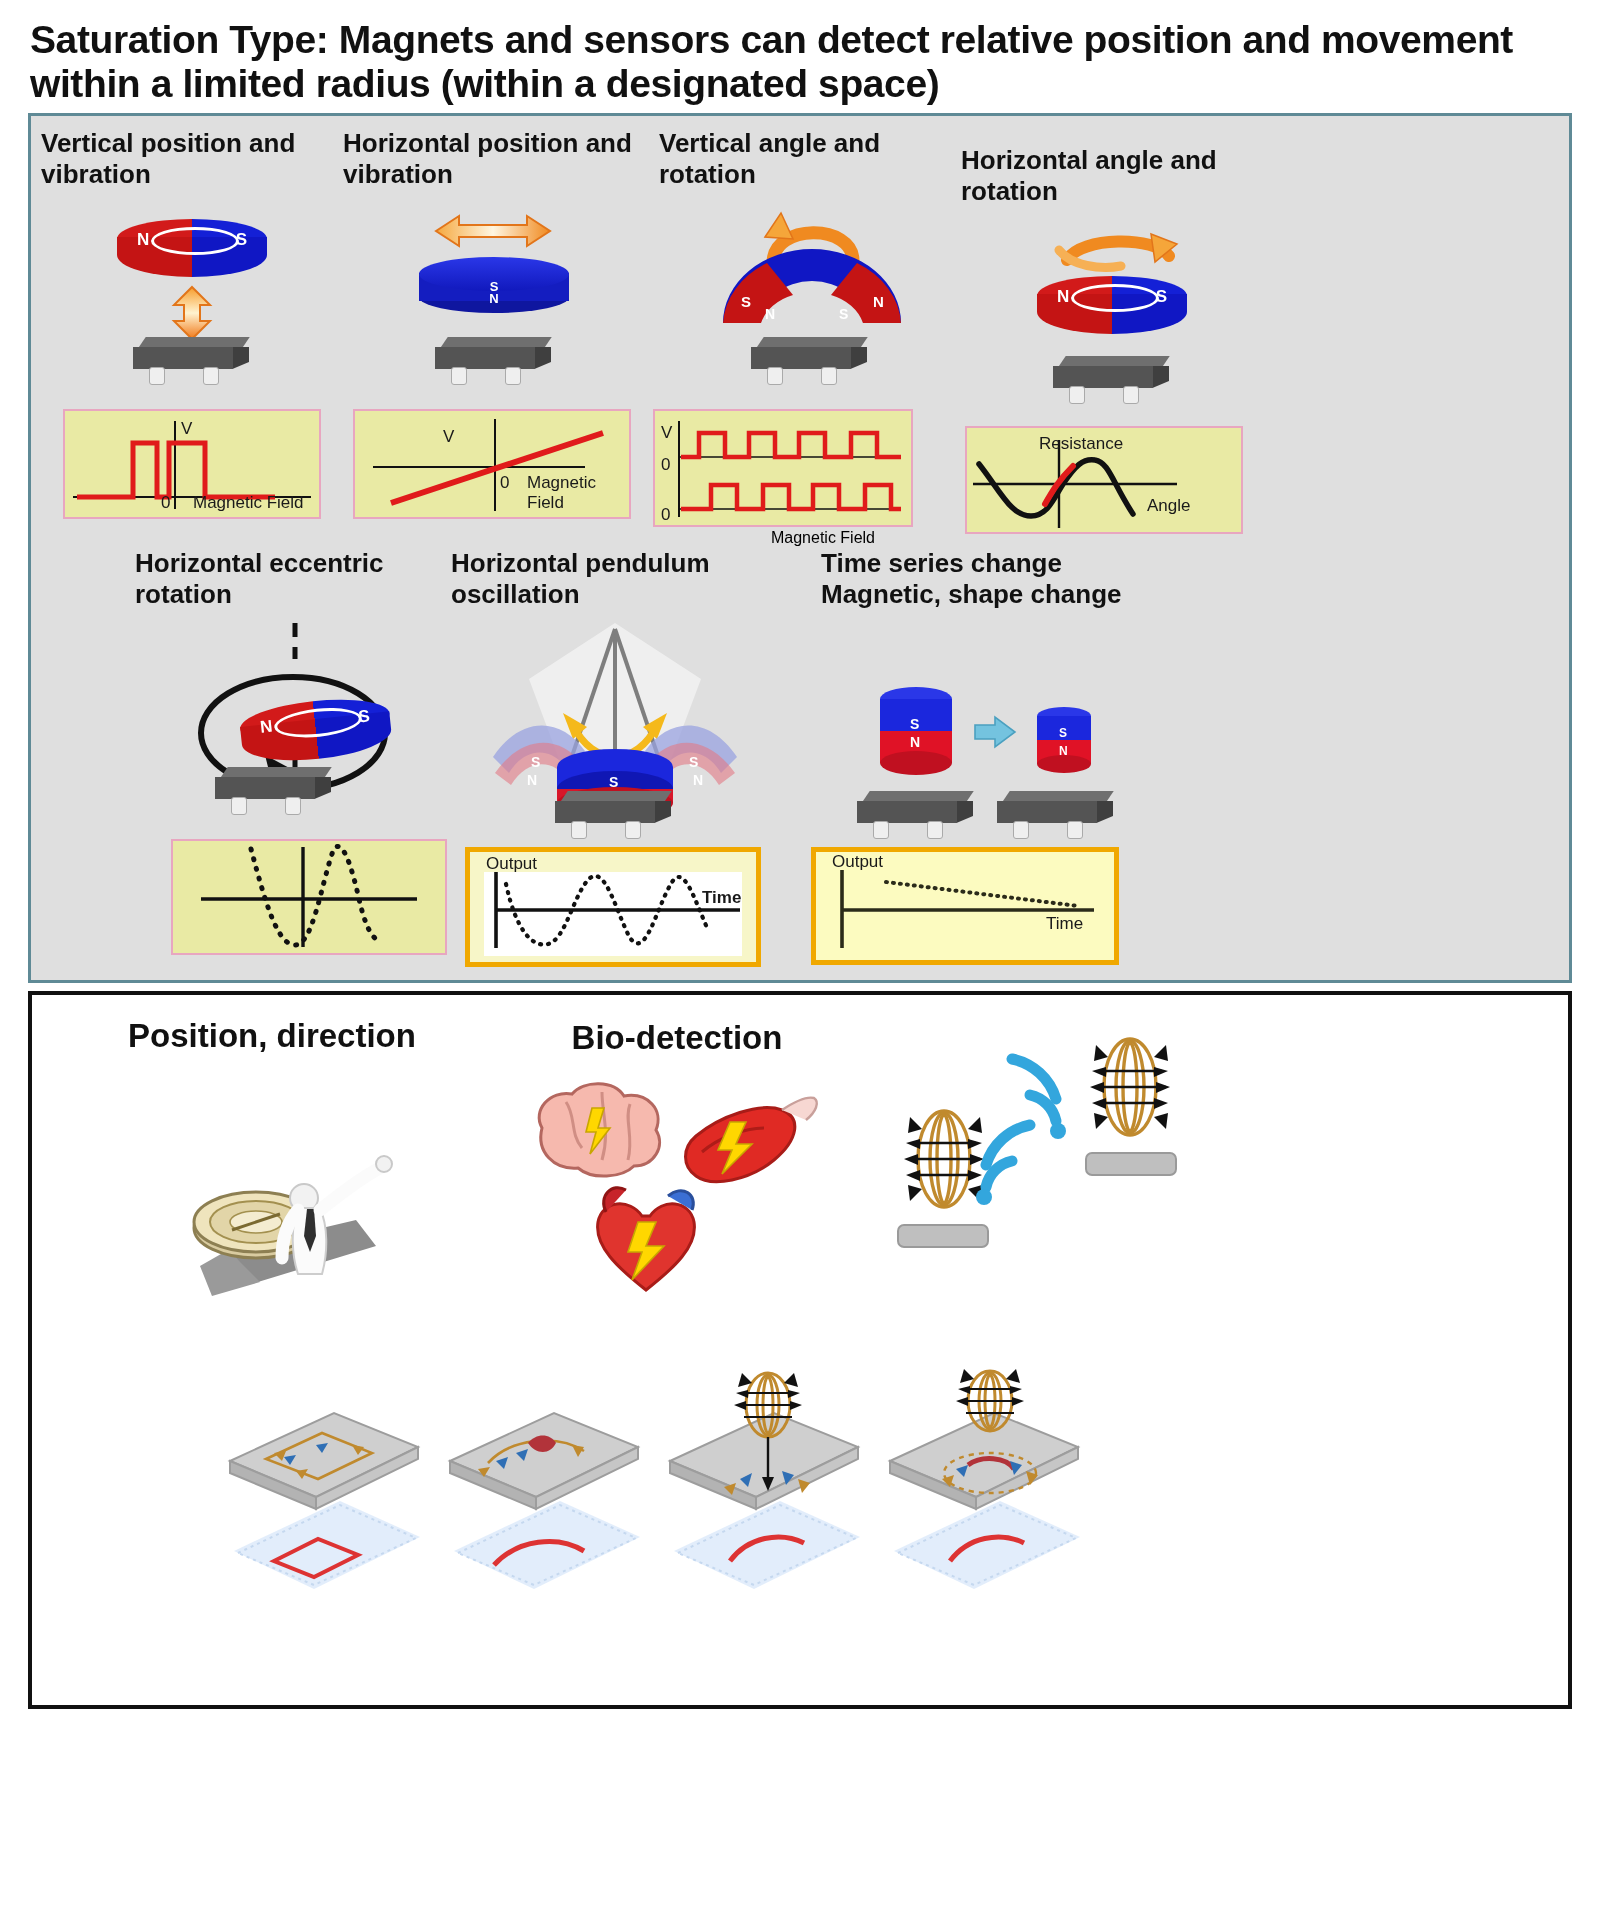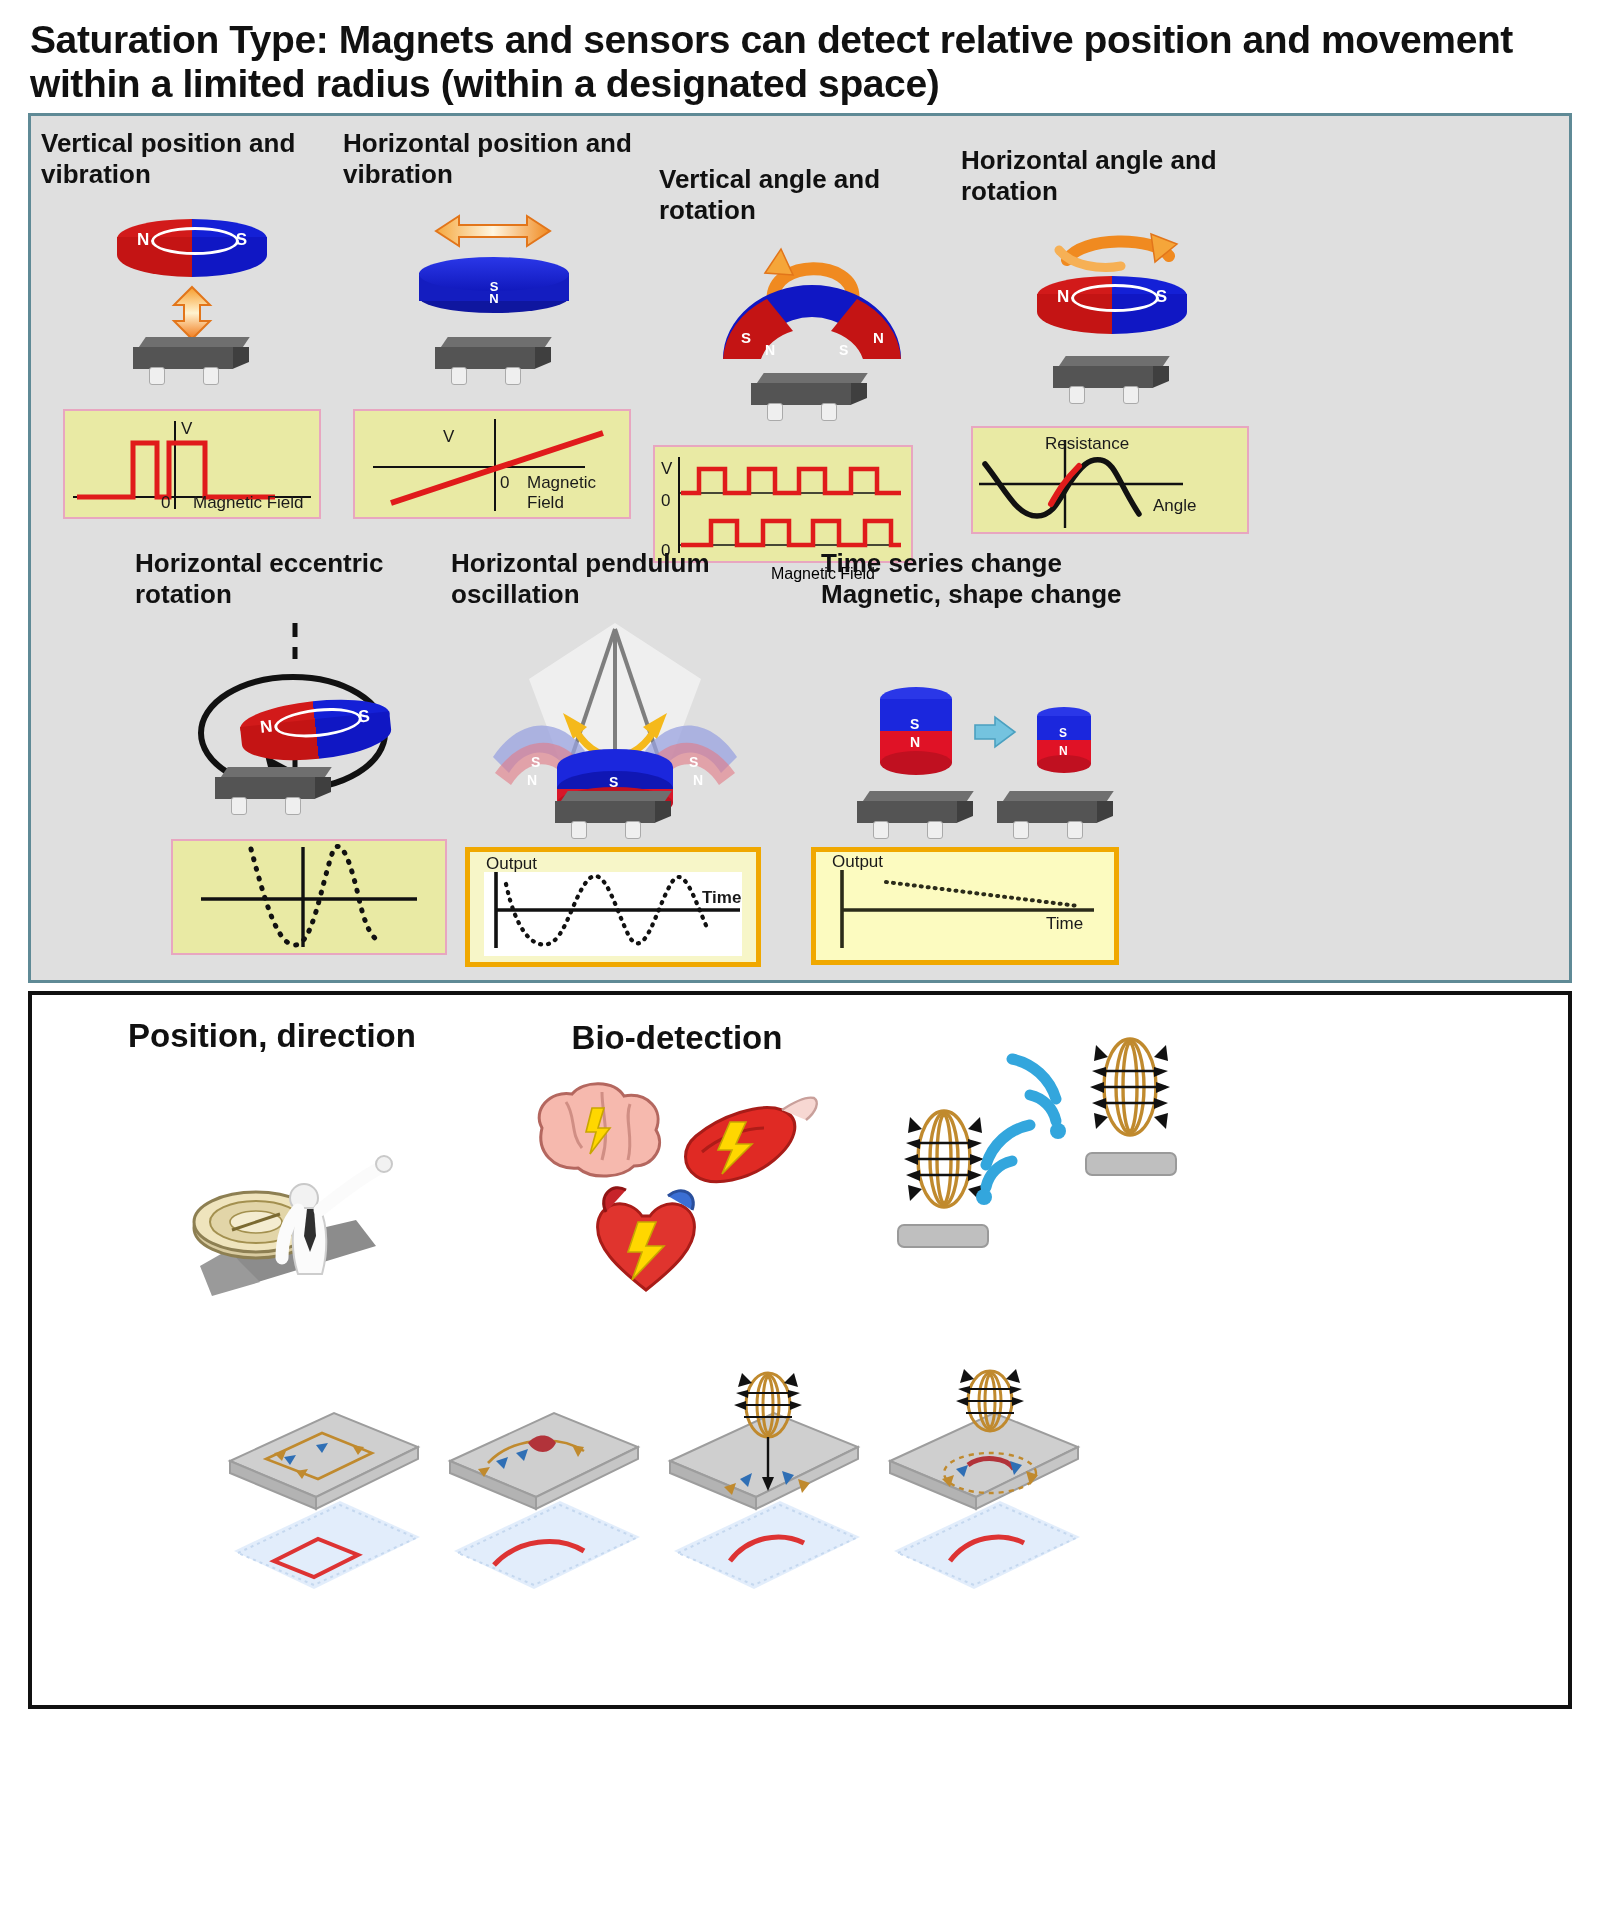--- a/index.html
+++ b/index.html
@@ -151,21 +151,21 @@
           <line x1="18" y1="56" x2="230" y2="56" stroke="#111" stroke-width="2"></line>
           <line x1="140" y1="8" x2="140" y2="100" stroke="#111" stroke-width="2"></line>
           <line x1="36" y1="92" x2="248" y2="22" stroke="#e01b1b" stroke-width="6"></line>
         </svg>
         <span class="axlbl" style="left:88px;top:16px;">V</span>
         <span class="axlbl" style="left:145px;top:62px;">0</span>
         <span class="axlbl" style="left:172px;top:62px;">Magnetic Field</span>
       </div>
     </div>
 
-    <div class="cell" style="left:628px;top:12px;width:300px;margin-top:36px;">
+    <div class="cell" style="left:628px;top:12px;width:300px;">
       <div class="cell-title">Vertical angle and rotation</div>
       <div style="position:relative;height:220px;">
         <svg width="110" height="56" style="position:absolute;left:100px;top:22px;">
           <path d="M14 52 C14 12, 94 12, 94 50" fill="none" stroke="#f08a20" stroke-width="13" stroke-linecap="round"></path>
           <path d="M6 26 L22 2 L34 28 Z" fill="#f5a63a" stroke="#e2751a" stroke-width="1.5"></path>
         </svg>
         <div style="position:absolute;left:58px;top:56px;width:190px;height:80px;">
           <svg width="190" height="84" viewBox="0 0 190 84">
             <path d="M6 78 A89 74 0 0 1 184 78 L146 78 A51 42 0 0 0 44 78 Z" fill="#1017c4"></path>
             <path d="M6 78 A89 74 0 0 1 50 18 L76 50 A51 42 0 0 0 44 78 Z" fill="#c41414"></path>
@@ -215,21 +215,21 @@
           <div class="lbl s">S</div>
         </div>
         <div class="sensor" style="position:absolute;left:92px;top:150px;">
           <div class="top"></div>
             <div class="face"></div>
             <div class="side"></div>
           <div class="leg" style="left:16px;"></div>
             <div class="leg" style="left:70px;"></div>
         </div>
       </div>
-      <div class="graph" style="width:278px;height:108px;margin-left:10px;">
+      <div class="graph" style="width:278px;height:108px;margin-left:4px;">
         <svg width="274" height="104" viewBox="0 0 274 104">
           <line x1="6" y1="56" x2="210" y2="56" stroke="#111" stroke-width="2.4"></line>
           <line x1="92" y1="12" x2="92" y2="100" stroke="#111" stroke-width="2.4"></line>
           <path d="M12 36 C34 64, 44 88, 64 88 C80 88, 86 72, 96 56 C108 38, 116 30, 128 32 C142 34, 146 56, 166 86" fill="none" stroke="#111" stroke-width="5.5" stroke-linecap="round"></path>
           <path d="M78 76 C86 62, 92 52, 106 38" fill="none" stroke="#e01b1b" stroke-width="6" stroke-linecap="round"></path>
         </svg>
         <span class="axlbl" style="left:72px;top:6px;">Resistance</span>
         <span class="axlbl" style="left:180px;top:68px;">Angle</span>
       </div>
     </div>

